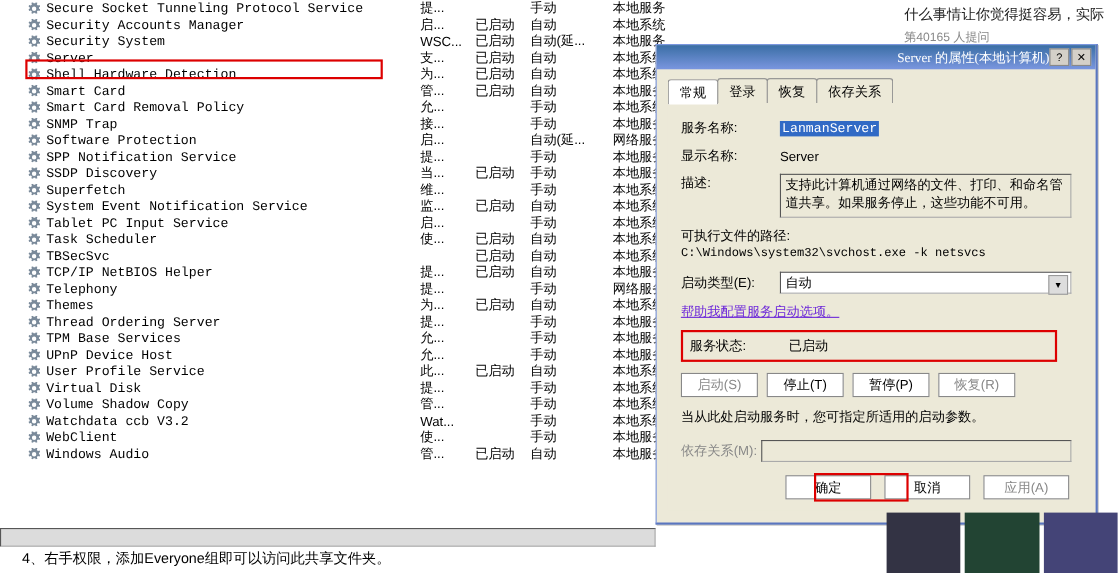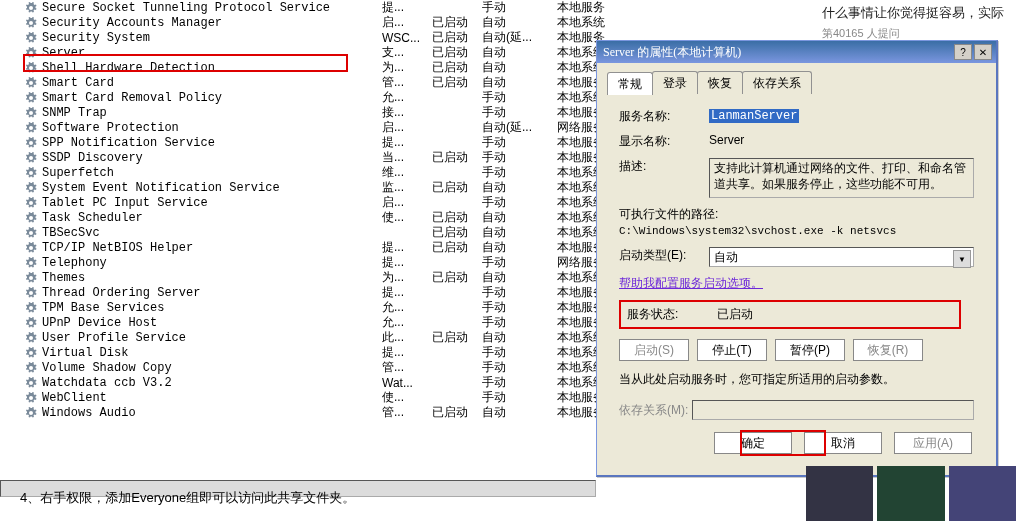--- a/index.html
+++ b/index.html
@@ -68,20 +68,21 @@
   border-right: 2px solid #5a76bf;
   box-shadow: 1px 1px 0 rgba(0,0,0,.2);
 }
 .titlebar {
   height: 22px;
   background: linear-gradient(#3a6ea5, #7a96df);
   display:flex; align-items:center;
   padding: 0 4px 0 6px;
   color:#fff;
   font-size:12px;
+  text-align:right;
 }
 .titlebar .title { flex:1; font-family: Tahoma, "SimSun"; }
 .titlebar .xbtns { display:flex; gap:2px;}
 .titlebar .xbtn { width:18px; height:16px; background:#d4d0c8; border:1px solid #888; font-size:10px; display:flex;align-items:center;justify-content:center;color:#000; }
 
 .tabstrip {
   display:flex;
   padding: 8px 10px 0 10px;
 }
 .tab {
@@ -96,21 +97,21 @@
 }
 .tab.active { background:#fff; top:1px; z-index:2;}
 .tabbody {
   margin: 0 10px 10px 10px;
   background:#ece9d8;
   border: none;
   padding: 14px 12px 12px 12px;
   height: 370px;
   position:relative;
 }
-.form-row { display:flex; align-items:flex-start; margin-bottom:8px; font-size:12px;}
+.form-row { display:flex; align-items:center; margin-bottom:8px; font-size:12px;}
 .form-label { width: 90px; }
 .form-val { flex:1; }
 .sel-inverse {
   background:#316ac5;
   color:#fff;
   padding: 0 2px;
   font-family:"Courier New",monospace;
   font-size:12px;
 }
 .desc-box {
@@ -169,21 +170,21 @@
   position:absolute;
   bottom: 24px;
   left:0;
   width:596px;
   height:17px;
   background:#dcdcdc;
   border:1px inset #aaa;
 }
 .bottomtext {
   position:absolute;
-  bottom:14px; left:20px;
+  bottom:4px; left:20px;
   font-size:13px;
 }
 </style>
 </head>
 <body>
 
 <div class="services-list" id="svc-list">
     <div class="row">
       <span class="icon">
         <svg width="12" height="12" viewBox="0 0 24 24">

